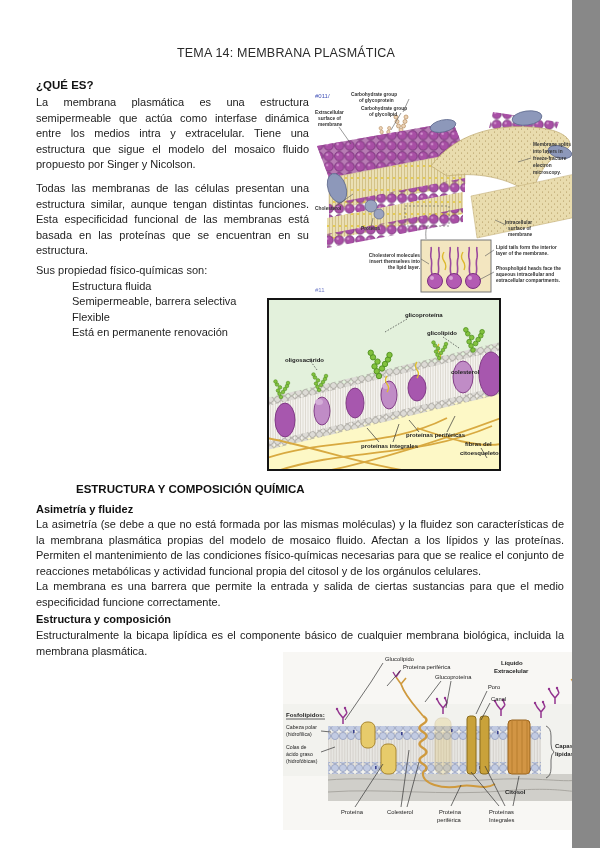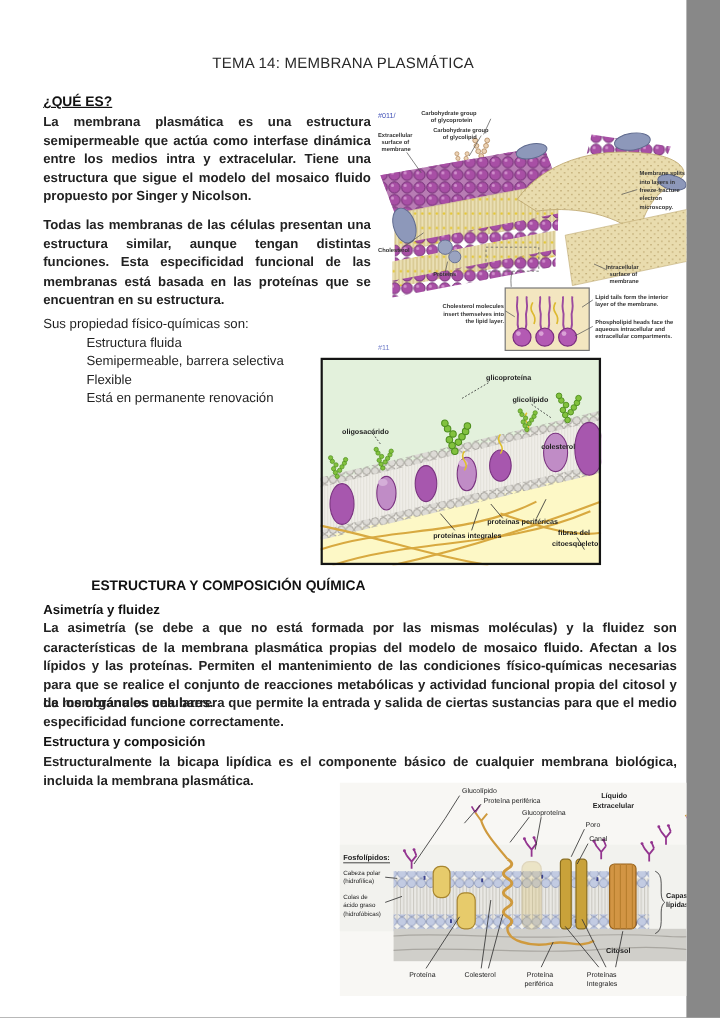--- a/index.html
+++ b/index.html
@@ -2,21 +2,21 @@
 <html lang="es"><head>
 <meta charset="utf-8">
 <style>
   html,body{margin:0;padding:0;background:#888;}
   #page{position:relative;width:572px;height:848px;background:#ffffff;
         font-family:"Liberation Sans","DejaVu Sans",sans-serif;color:#1f1f1f;overflow:hidden;}
   .abs{position:absolute;}
   .title{left:0;right:0;top:46px;text-align:center;font-size:12.5px;letter-spacing:.2px;color:#2a2a2a;}
   .h1{left:36px;font-size:11.5px;font-weight:bold;color:#111;}
   .h2{left:36px;font-size:11px;font-weight:bold;color:#111;}
-  .para{font-size:11px;line-height:15.5px;text-align:justify;color:#222;font-weight:bold;}
+  .para{font-size:11px;line-height:15.5px;text-align:justify;color:#222;}
   .col1{left:36px;width:273px;}
   .wide{left:36px;width:528px;}
   .col2{left:36px;width:245px;}
   .props-intro{left:36px;font-size:11px;}
   .props{left:72px;font-size:11px;line-height:15.4px;}
   figure{margin:0;}
   svg{display:block;width:100%;height:100%;}
   svg text{font-family:"Liberation Sans","DejaVu Sans",sans-serif;}
   .flbl{font-size:4.8px;font-weight:600;fill:#333;}
   .flbl2{font-size:6px;font-weight:bold;fill:#222;}
@@ -26,21 +26,21 @@
   .ldr{stroke:#555;stroke-width:.6;fill:none;}
   .ldr2{stroke:#333;stroke-width:.7;fill:none;}
 </style>
 </head>
 <body>
 
 <div id="page">
 
   <div class="abs title">TEMA 14: MEMBRANA PLASMÁTICA</div>
 
-  <div class="abs h1" style="top:79px;text-decoration:underline;">¿QUÉ ES?</div>
+  <div class="abs h1" style="top:79px;">¿QUÉ ES?</div>
   <div class="abs para col1" style="top:95px;">La membrana plasmática es una estructura semipermeable que actúa como interfase dinámica entre los medios intra y extracelular. Tiene una estructura que sigue el modelo del mosaico fluido propuesto por Singer y Nicolson.</div>
   <div class="abs para col1" style="top:181px;">Todas las membranas de las células presentan una estructura similar, aunque tengan distintas funciones. Esta especificidad funcional de las membranas está basada en las proteínas que se encuentran en su estructura.</div>
 
   <div class="abs props-intro" style="top:264px;">Sus propiedad físico-químicas son:</div>
   <div class="abs props" style="top:279px;">
     <div>Estructura fluida</div>
     <div>Semipermeable, barrera selectiva</div>
     <div>Flexible</div>
     <div>Está en permanente renovación</div>
   </div>

